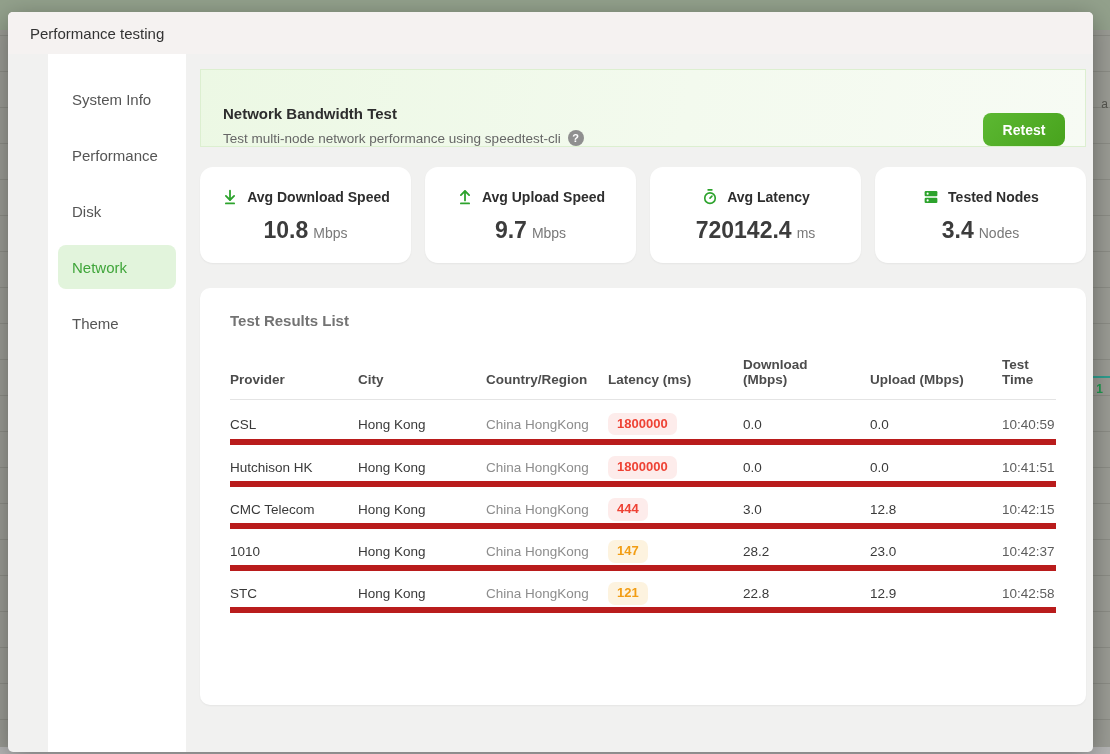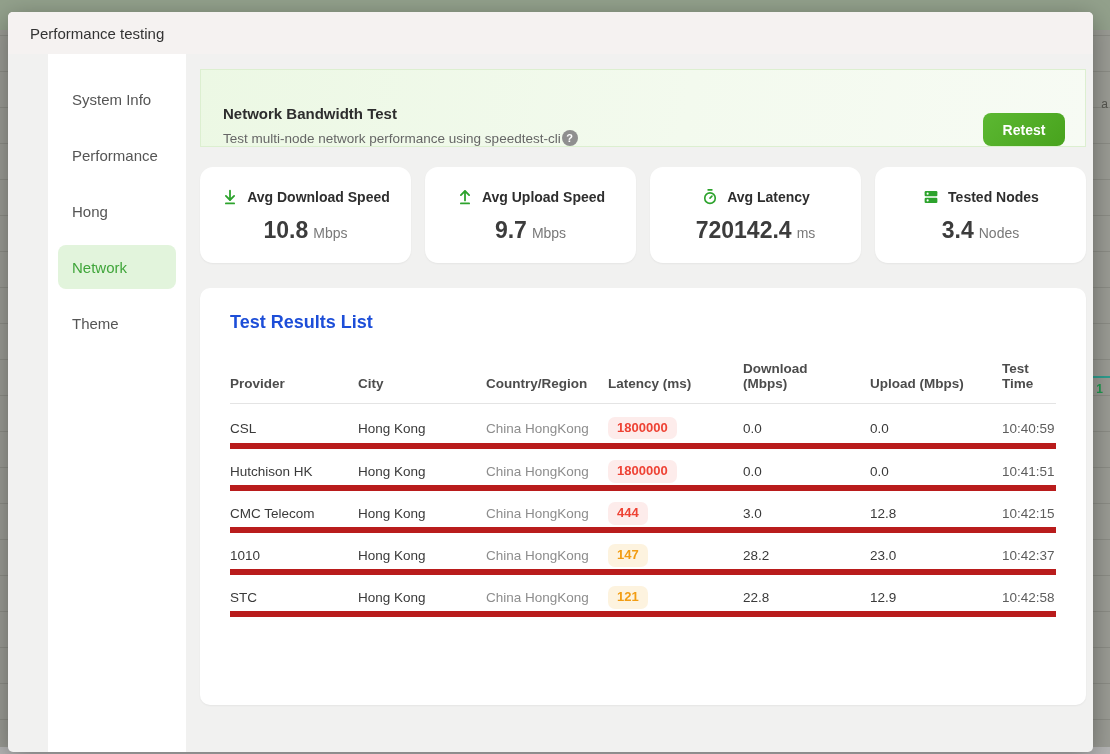--- a/index.html
+++ b/index.html
@@ -46,21 +46,21 @@
 
   
   .content { flex:1; min-width:0; padding:15px 7px 0 14px; }
 
   .banner {
     height:78px; border:1px solid #dcefd0; border-radius:0;
     background:linear-gradient(100deg,#ecf8e4 0%,#f3faee 55%,#f7fbf4 100%);
     display:flex; align-items:flex-end; justify-content:space-between; padding:0 20px 0 22px;
   }
   .banner-title { font-size:15px; font-weight:bold; color:#2d2d2d; margin-bottom:8px; }
-  .banner-sub { font-size:13.5px; color:#666; display:flex; align-items:center; gap:1px; }
+  .banner-sub { font-size:13.5px; color:#666; display:flex; align-items:center; gap:7px; }
   .help {
     width:16px; height:16px; border-radius:50%; background:#8f8f8f; color:#fff;
     font-size:11px; font-weight:bold; display:inline-flex; align-items:center; justify-content:center;
     cursor:pointer; flex:none;
   }
   .retest {
     width:82px; height:33px; border:none; border-radius:8px;
     background:linear-gradient(135deg,#5cb832,#48a31d); color:#fff;
     font-size:14px; font-weight:bold; font-family:inherit; cursor:pointer;
   }
@@ -74,21 +74,21 @@
   .stat-label { display:flex; align-items:center; gap:8px; font-size:14px; font-weight:bold; color:#2e2e2e; }
   .stat-icon { width:18px; height:18px; color:#2da32d; display:inline-flex; }
   .stat-icon svg { width:18px; height:18px; }
   .stat-value { font-size:23px; font-weight:600; color:#3c3c3c; line-height:1; }
   .stat-unit { font-size:14px; font-weight:normal; color:#787878; margin-left:5px; }
 
   .results {
     background:#fff; border-radius:10px; margin-top:25px; height:417px;
     padding:24px 30px; box-shadow:0 1px 2px rgba(0,0,0,.05);
   }
-  .results-title { font-size:18px; font-weight:bold; color:#1d4ed8; }
+  .results-title { font-size:15px; font-weight:bold; color:#737373; }
   table { width:100%; border-collapse:collapse; table-layout:fixed; margin-top:22px; }
   th {
     text-align:left; font-size:13.5px; color:#4c4c4c; font-weight:bold;
     padding:6px 4px 12px 0; vertical-align:bottom; border-bottom:1px solid #e4e4e4;
   }
   th .hw { display:inline-block; }
   th.wrap .hw { max-width:86px; }
   td { font-size:13.5px; color:#3a3a3a; padding:10px 4px 0 0; height:42px; border-bottom:6px solid #b91c1c;margin-top:12px; }
   td.c-country { color:#8d8d8d; }
   td.c-time { color:#5d5d5d; }
@@ -115,21 +115,21 @@
     <nav class="sidebar">
   <div class="side-item">
     <span>System Info</span>
   </div>
 
   <div class="side-item">
     <span>Performance</span>
   </div>
 
   <div class="side-item">
-    <span>Hong</span>
+    <span>Disk</span>
   </div>
 
   <div class="side-item active">
     <span>Network</span>
   </div>
 
   <div class="side-item">
     <span>Theme</span>
   </div>
 </nav>

